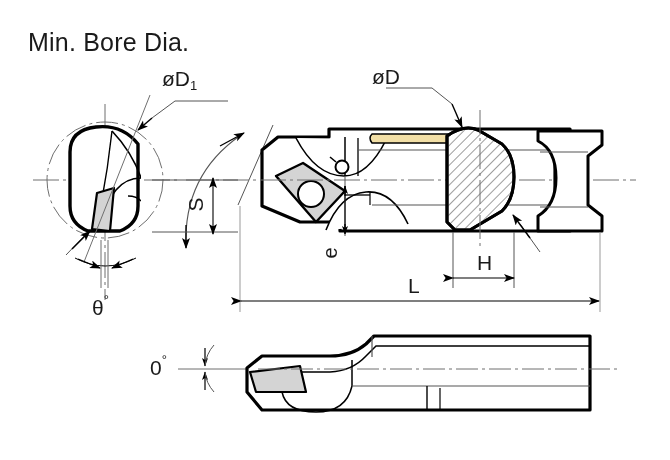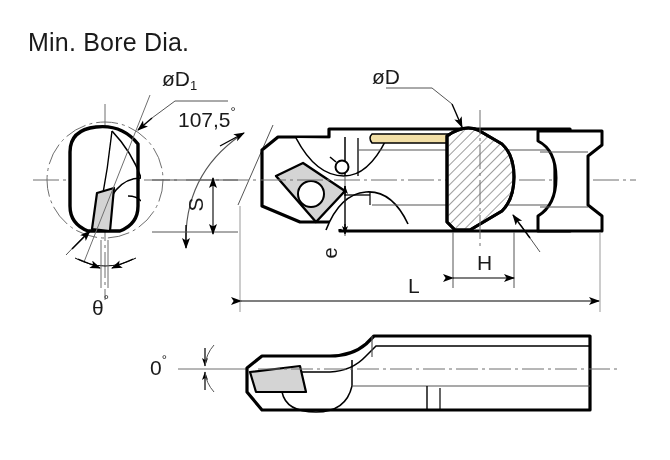--- a/index.html
+++ b/index.html
@@ -180,21 +180,20 @@
       <line x1="258" y1="369" x2="620" y2="369" stroke="#6f6f6f" stroke-width="1" stroke-dasharray="22,4,3,4"></line>
     </g>
   </svg>
 
   <div class="lbl t-title" style="left:28px;top:30px;">Min. Bore Dia.</div>
 
   <div class="lbl t-dim" style="left:162px;top:68px;text-align:right;"><span>øD</span><span class="sub">1</span></div>
 
   <div class="lbl t-dim" style="left:372px;top:66px;">øD</div>
 
-  <div class="lbl t-ang" style="left:178px;top:108px;"><span>107,5</span><span class="deg">°</span></div>
 
   <div class="lbl t-ang" style="left:92px;top:296px;"><span>θ</span><span class="deg">°</span></div>
 
   <div class="lbl t-dim rot90" style="left:188px;top:194px;">S</div>
 
   <div class="lbl t-small rot90" style="left:324px;top:243px;">e</div>
 
   <div class="lbl t-dim" style="left:477px;top:252px;">H</div>
 
   <div class="lbl t-dim" style="left:408px;top:275px;">L</div>

